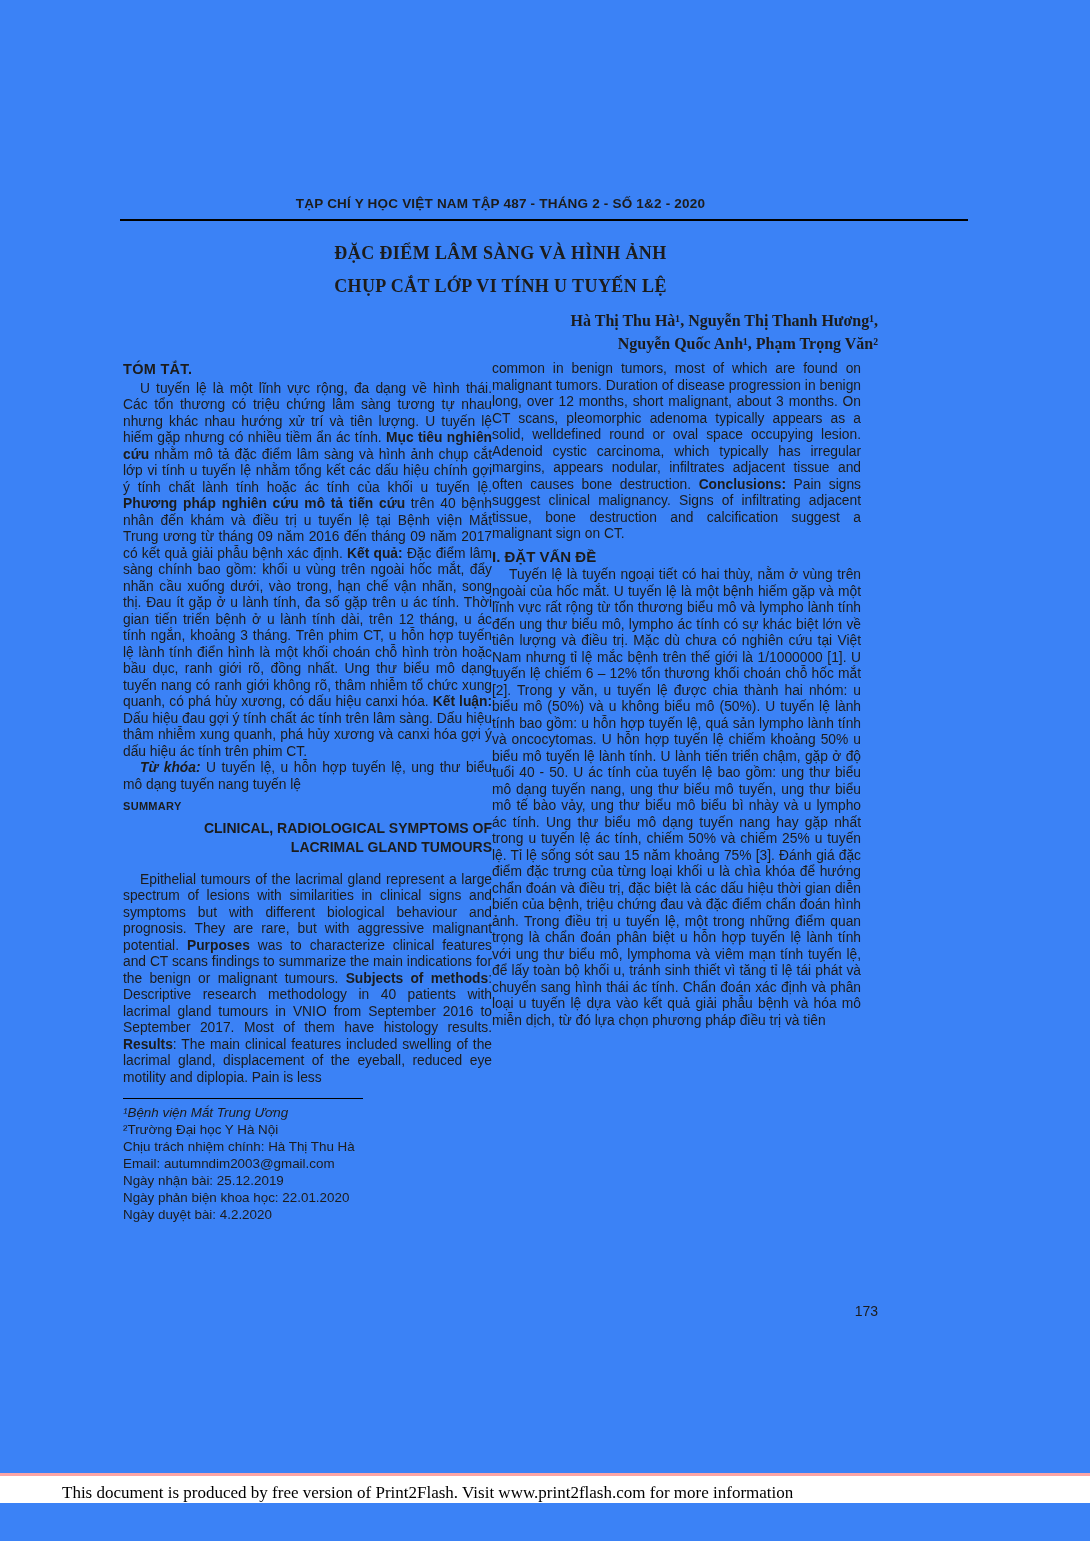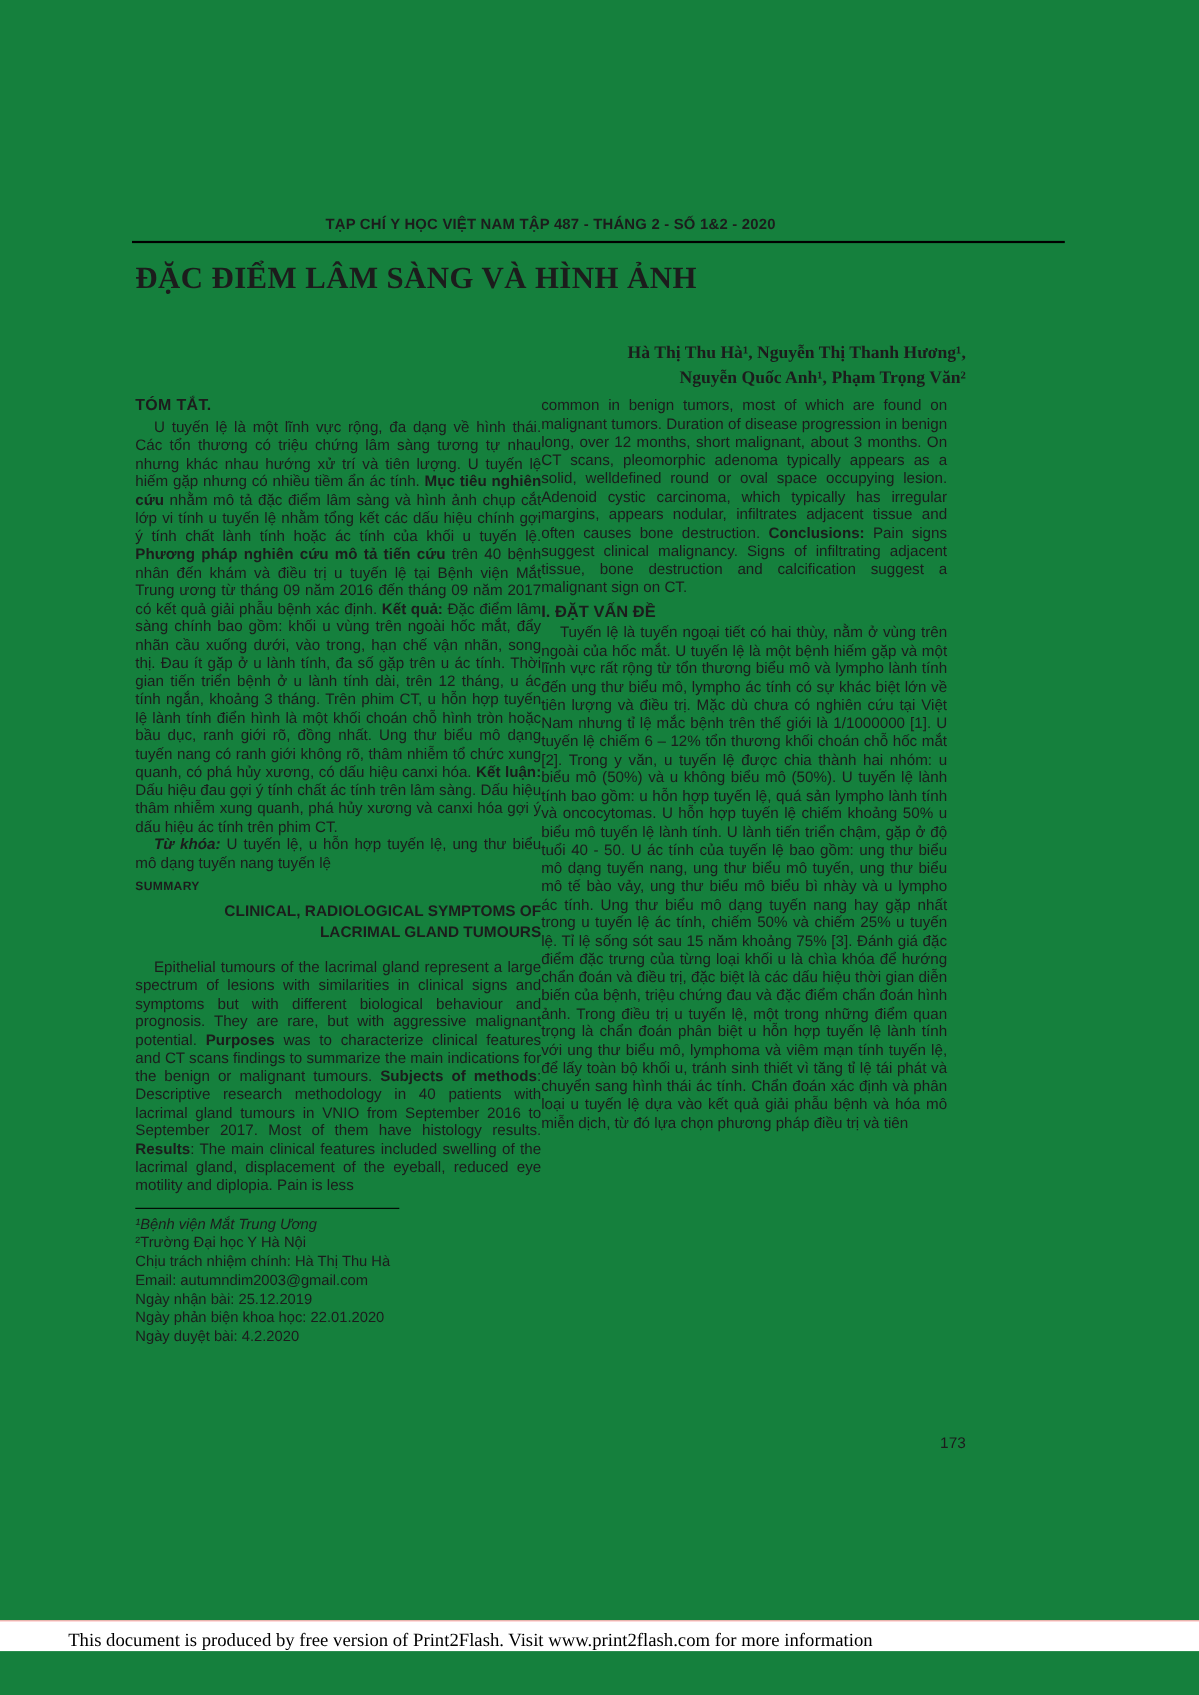--- a/index.html
+++ b/index.html
@@ -1,33 +1,33 @@
 <!DOCTYPE html>
 <html><head>
 <meta charset="utf-8">
 <style>
   * { margin:0; padding:0; box-sizing:border-box; }
   html,body { background:#e9e9e9; }
   body { font-family:"Liberation Sans", sans-serif; color:#1c1c1c; }
   .page {
     position:relative; width:1090px; height:1541px;
-    background:#15803d; margin:0 auto; overflow:hidden;
+    background:#3b82f6; margin:0 auto; overflow:hidden;
   }
   .journal-header {
     position:absolute; left:123px; top:196px; width:755px;
     text-align:center; font-weight:bold; font-size:13.5px; letter-spacing:0.2px;
   }
   .header-rule {
     position:absolute; left:120px; top:219px; width:848px;
     border-top:2px solid #000;
   }
   .article-title {
     position:absolute; left:123px; top:237px; width:755px;
-    font-family:"Liberation Serif", serif;
-    font-weight:bold; font-size:28px; line-height:33px; letter-spacing:0.4px;
+    text-align:center; font-family:"Liberation Serif", serif;
+    font-weight:bold; font-size:18px; line-height:33px; letter-spacing:0.4px;
   }
   .authors {
     position:absolute; left:123px; top:309px; width:755px;
     text-align:right; font-family:"Liberation Serif", serif;
     font-weight:bold; font-size:16px; line-height:23px;
   }
   .columns {
     position:absolute; left:123px; top:361px; width:755px;
     display:flex; 
   }
@@ -39,35 +39,36 @@
   .summary-subtitle { text-align:right; font-weight:bold; font-size:14px; line-height:19px; margin:4px 0 15px 0; }
   .h-section { font-weight:bold; font-size:15px; margin:6px 0 2px 0; }
   .footnote-rule { width:240px; border-top:1.5px solid #000; margin:12px 0 5px 0; }
   .footnote { font-size:13.4px; line-height:17px; }
   .page-number {
     position:absolute; left:123px; top:1303px; width:755px;
     text-align:right; font-size:14px;
   }
   .footer-bar {
     position:absolute; left:0; top:1473px; width:1090px;
-    border-top:1px solid #fca5a5; background:#ffffff;
+    border-top:3px solid #fca5a5; background:#ffffff;
     padding:7px 0 0 62px;
     font-family:"Liberation Serif", serif; font-size:17px; color:#000;
   }
 </style>
 </head>
 <body>
 
 <div class="page">
 
   <div class="journal-header">TẠP CHÍ Y HỌC VIỆT NAM TẬP 487 - THÁNG 2 - SỐ 1&amp;2 - 2020</div>
   <div class="header-rule"></div>
 
   <div class="article-title">
     <div>ĐẶC ĐIỂM LÂM SÀNG VÀ HÌNH ẢNH</div>
+    <div>CHỤP CẮT LỚP VI TÍNH U TUYẾN LỆ</div>
   </div>
 
   <div class="authors">
     <div>Hà Thị Thu Hà¹, Nguyễn Thị Thanh Hương¹,</div>
     <div>Nguyễn Quốc Anh¹, Phạm Trọng Văn²</div>
   </div>
 
   <div class="columns">
 
     <div class="col">

